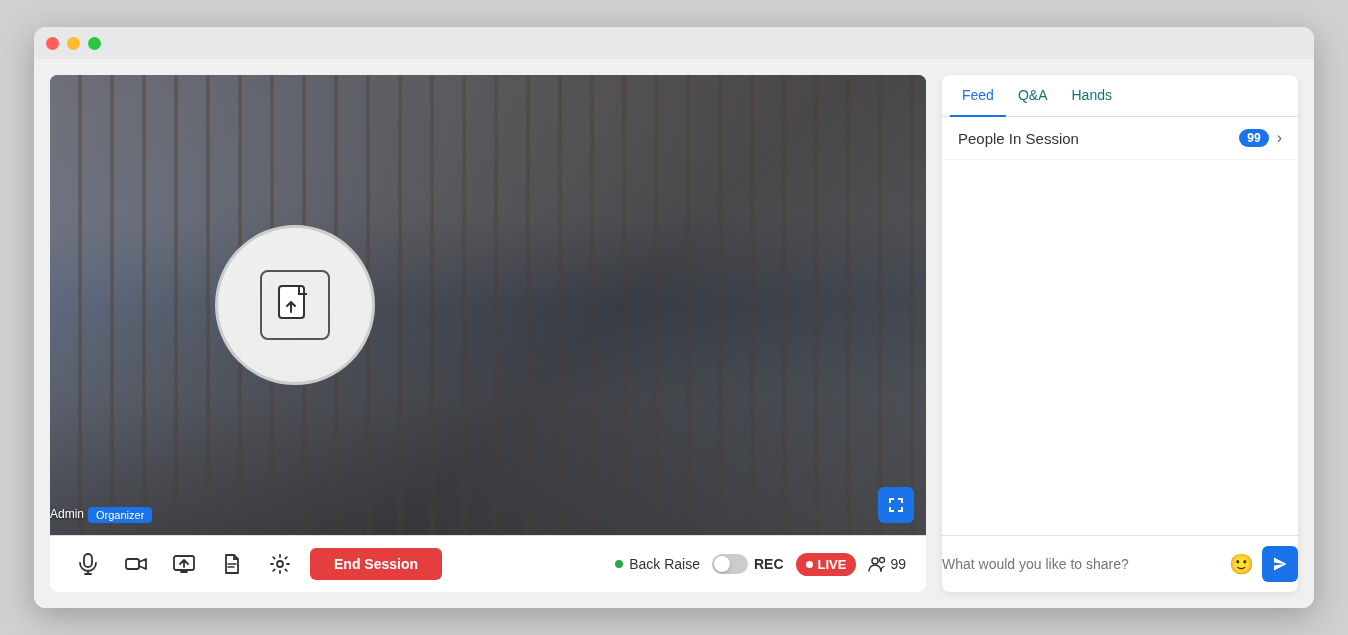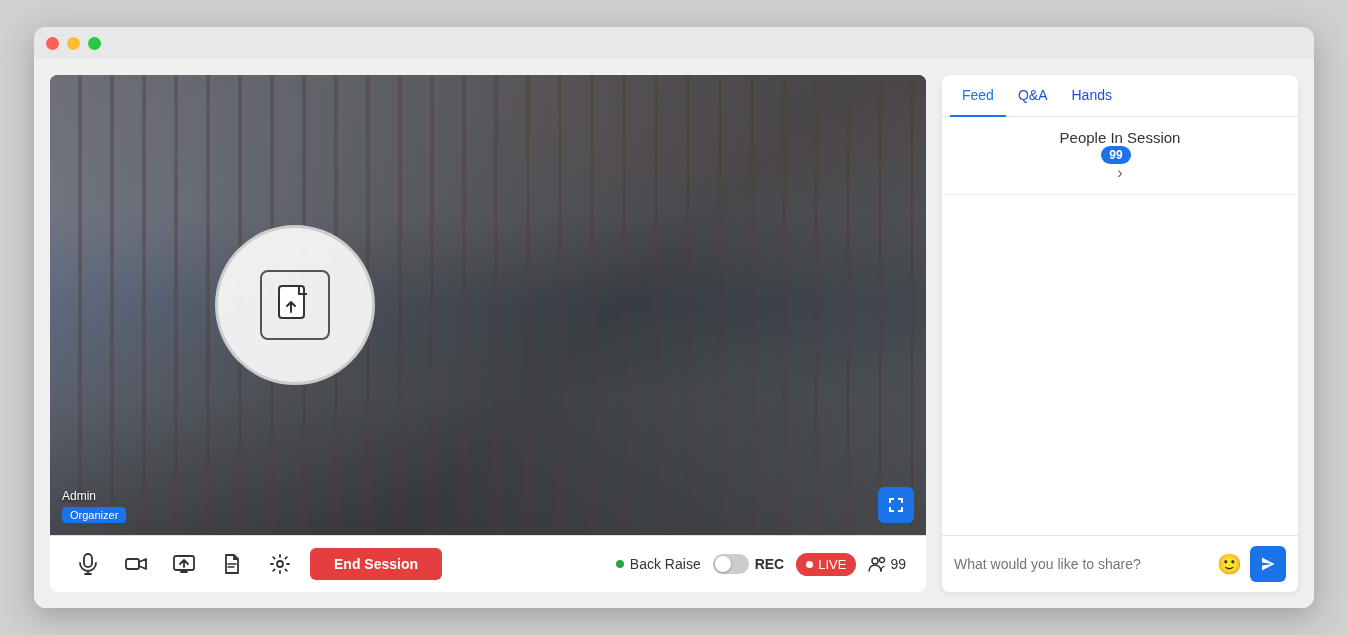--- a/index.html
+++ b/index.html
@@ -140,23 +140,23 @@
       align-items: center;
       justify-content: center;
       color: #333;
       font-size: 28px;
     }
 
     
     .admin-badge {
       position: absolute;
       bottom: 12px;
-      left: 12px;
-      display: flex;
-      flex-direction: column;
+      left: 0;
+      display: flex;
+      flex-direction: row;
       gap: 4px;
     }
 
     .admin-label {
       color: white;
       font-size: 12px;
       font-weight: 500;
       text-shadow: 0 1px 3px rgba(0,0,0,0.7);
     }
 
@@ -250,21 +250,21 @@
     .rec-label {
       font-size: 14px;
       font-weight: 600;
       color: #333;
     }
 
     .live-badge {
       background: #e53e3e;
       color: white;
       font-size: 13px;
-      font-weight: 400;
+      font-weight: 700;
       padding: 4px 10px;
       border-radius: 16px;
       display: flex;
       align-items: center;
       gap: 5px;
     }
 
     .live-dot {
       width: 7px;
       height: 7px;
@@ -292,40 +292,39 @@
 
     .tabs-row {
       display: flex;
       border-bottom: 1px solid #e0e0e0;
       padding: 0 8px;
     }
 
     .tab-item {
       padding: 12px 12px;
       font-size: 14px;
-      color: #1d4ed8;
+      color: #0f766e;
       cursor: pointer;
       border-bottom: 2px solid transparent;
       margin-bottom: -1px;
       white-space: nowrap;
     }
 
     .tab-item.active {
       color: #1a73e8;
       border-bottom-color: #1a73e8;
       font-weight: 500;
     }
 
     .people-row {
       display: flex;
       align-items: center;
       padding: 12px 16px;
       border-bottom: 1px solid #f0f0f0;
       cursor: pointer;
-      flex-direction: column;
     }
 
     .people-label {
       font-size: 15px;
       color: #333;
       font-weight: 500;
       flex: 1;
     }
 
     .people-count-badge {
@@ -345,21 +344,21 @@
 
     .panel-content {
       flex: 1;
       overflow-y: auto;
     }
 
     
     .chat-input-row {
       display: flex;
       align-items: center;
-      padding: 10px 12px;
+      padding: 10px 0;
       border-top: 1px solid #e0e0e0;
       gap: 8px;
     }
 
     .chat-input {
       flex: 1;
       border: none;
       outline: none;
       font-size: 14px;
       color: #333;

